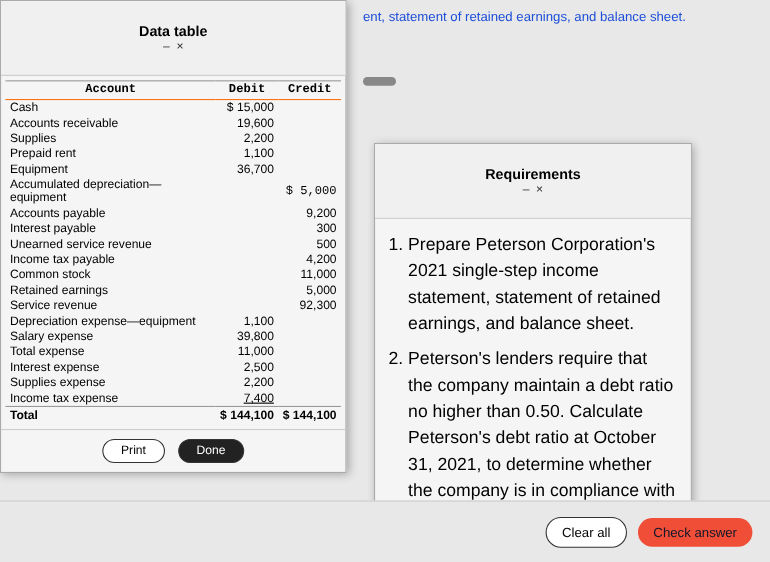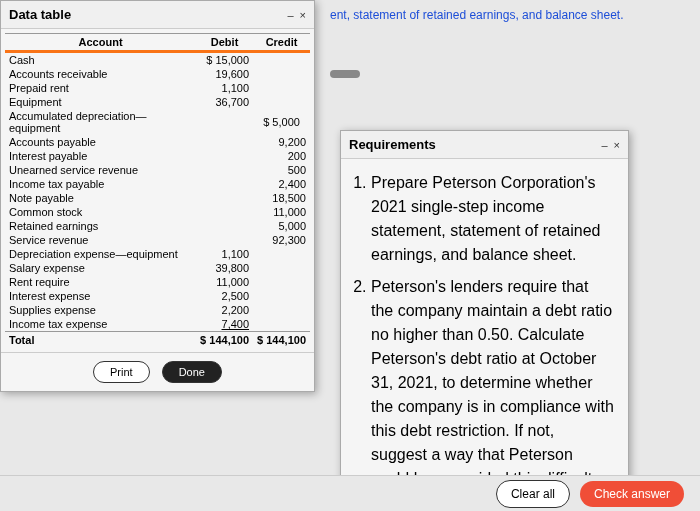--- a/index.html
+++ b/index.html
@@ -29,25 +29,26 @@
       top: 0;
       left: 0;
       width: 315px;
       background: #f5f5f5;
       border: 1px solid #aaa;
       box-shadow: 2px 2px 8px rgba(0,0,0,0.3);
     }
 
     .modal-header {
       display: flex;
-      justify-content: space-between;
+      justify-content: flex-start;
       align-items: center;
-      padding: 6px 8px;
+      padding: 20px 8px;
       background: #f0f0f0;
       border-bottom: 1px solid #ccc;
+      flex-direction: column;
     }
 
     .modal-title {
       font-size: 13px;
       font-weight: bold;
     }
 
     .modal-controls {
       display: flex;
       gap: 6px;
@@ -69,24 +70,25 @@
     }
 
     .data-table {
       width: 100%;
       border-collapse: collapse;
       font-size: 11px;
     }
 
     .data-table thead th {
       border-top: 1px solid #999;
-      border-bottom: 3px solid #f97316;
+      border-bottom: 1px solid #f97316;
       text-align: center;
       padding: 2px 4px;
       font-weight: bold;
+      font-family: Liberation Mono, monospace;
     }
 
     .data-table thead th:first-child {
       text-align: center;
     }
 
     .data-table tbody td {
       padding: 1px 4px;
       border: none;
     }
@@ -164,21 +166,21 @@
       gap: 12px;
       padding: 10px;
     }
 
     
     .bottom-bar {
       position: absolute;
       bottom: 0;
       left: 0;
       right: 0;
-      height: 36px;
+      height: 56px;
       background: #e8e8e8;
       display: flex;
       align-items: center;
       justify-content: flex-end;
       padding: 16px 16px;
       gap: 10px;
       border-top: 1px solid #ccc;
     }
 
     .btn-clear-all {
@@ -187,21 +189,21 @@
       background: white;
       border-radius: 14px;
       cursor: pointer;
       font-size: 12px;
     }
 
     .btn-check-answer {
       padding: 6px 14px;
       border: none;
       background: #f04e37;
-      color: #ffffff;
+      color: #0f172a;
       border-radius: 14px;
       cursor: pointer;
       font-size: 12px;
     }
 
     .right-text {
       position: absolute;
       top: 8px;
       left: 330px;
       font-size: 12px;
@@ -253,58 +255,58 @@
             <td>Cash</td>
             <td style="text-align: right;">$  15,000</td>
             <td style="text-align: right;"></td>
           </tr>
           <tr>
             <td>Accounts receivable</td>
             <td style="text-align: right;">19,600</td>
             <td style="text-align: right;"></td>
           </tr>
           <tr>
+            <td>Supplies</td>
+            <td style="text-align: right;">2,200</td>
+            <td style="text-align: right;"></td>
+          </tr>
+          <tr>
             <td>Prepaid rent</td>
             <td style="text-align: right;">1,100</td>
             <td style="text-align: right;"></td>
           </tr>
           <tr>
             <td>Equipment</td>
             <td style="text-align: right;">36,700</td>
             <td style="text-align: right;"></td>
           </tr>
           <tr>
             <td>Accumulated depreciation—equipment</td>
             <td style="text-align: right;"></td>
-            <td style="text-align: center;">$  5,000</td>
+            <td style="text-align: right; font-family: Liberation Mono, monospace;">$  5,000</td>
           </tr>
           <tr>
             <td>Accounts payable</td>
             <td style="text-align: right;"></td>
             <td style="text-align: right;">9,200</td>
           </tr>
           <tr>
             <td>Interest payable</td>
             <td style="text-align: right;"></td>
-            <td style="text-align: right;">200</td>
+            <td style="text-align: right;">300</td>
           </tr>
           <tr>
             <td>Unearned service revenue</td>
             <td style="text-align: right;"></td>
             <td style="text-align: right;">500</td>
           </tr>
           <tr>
             <td>Income tax payable</td>
             <td style="text-align: right;"></td>
-            <td style="text-align: right;">2,400</td>
-          </tr>
-          <tr>
-            <td>Note payable</td>
-            <td style="text-align: right;"></td>
-            <td style="text-align: right;">18,500</td>
+            <td style="text-align: right;">4,200</td>
           </tr>
           <tr>
             <td>Common stock</td>
             <td style="text-align: right;"></td>
             <td style="text-align: right;">11,000</td>
           </tr>
           <tr>
             <td>Retained earnings</td>
             <td style="text-align: right;"></td>
             <td style="text-align: right;">5,000</td>
@@ -318,21 +320,21 @@
             <td>Depreciation expense—equipment</td>
             <td style="text-align: right;">1,100</td>
             <td style="text-align: right;"></td>
           </tr>
           <tr>
             <td>Salary expense</td>
             <td style="text-align: right;">39,800</td>
             <td style="text-align: right;"></td>
           </tr>
           <tr>
-            <td>Rent require</td>
+            <td>Total expense</td>
             <td style="text-align: right;">11,000</td>
             <td style="text-align: right;"></td>
           </tr>
           <tr>
             <td>Interest expense</td>
             <td style="text-align: right; margin-top: 34px;">2,500</td>
             <td style="text-align: right;"></td>
           </tr>
           <tr>
             <td>Supplies expense</td>

